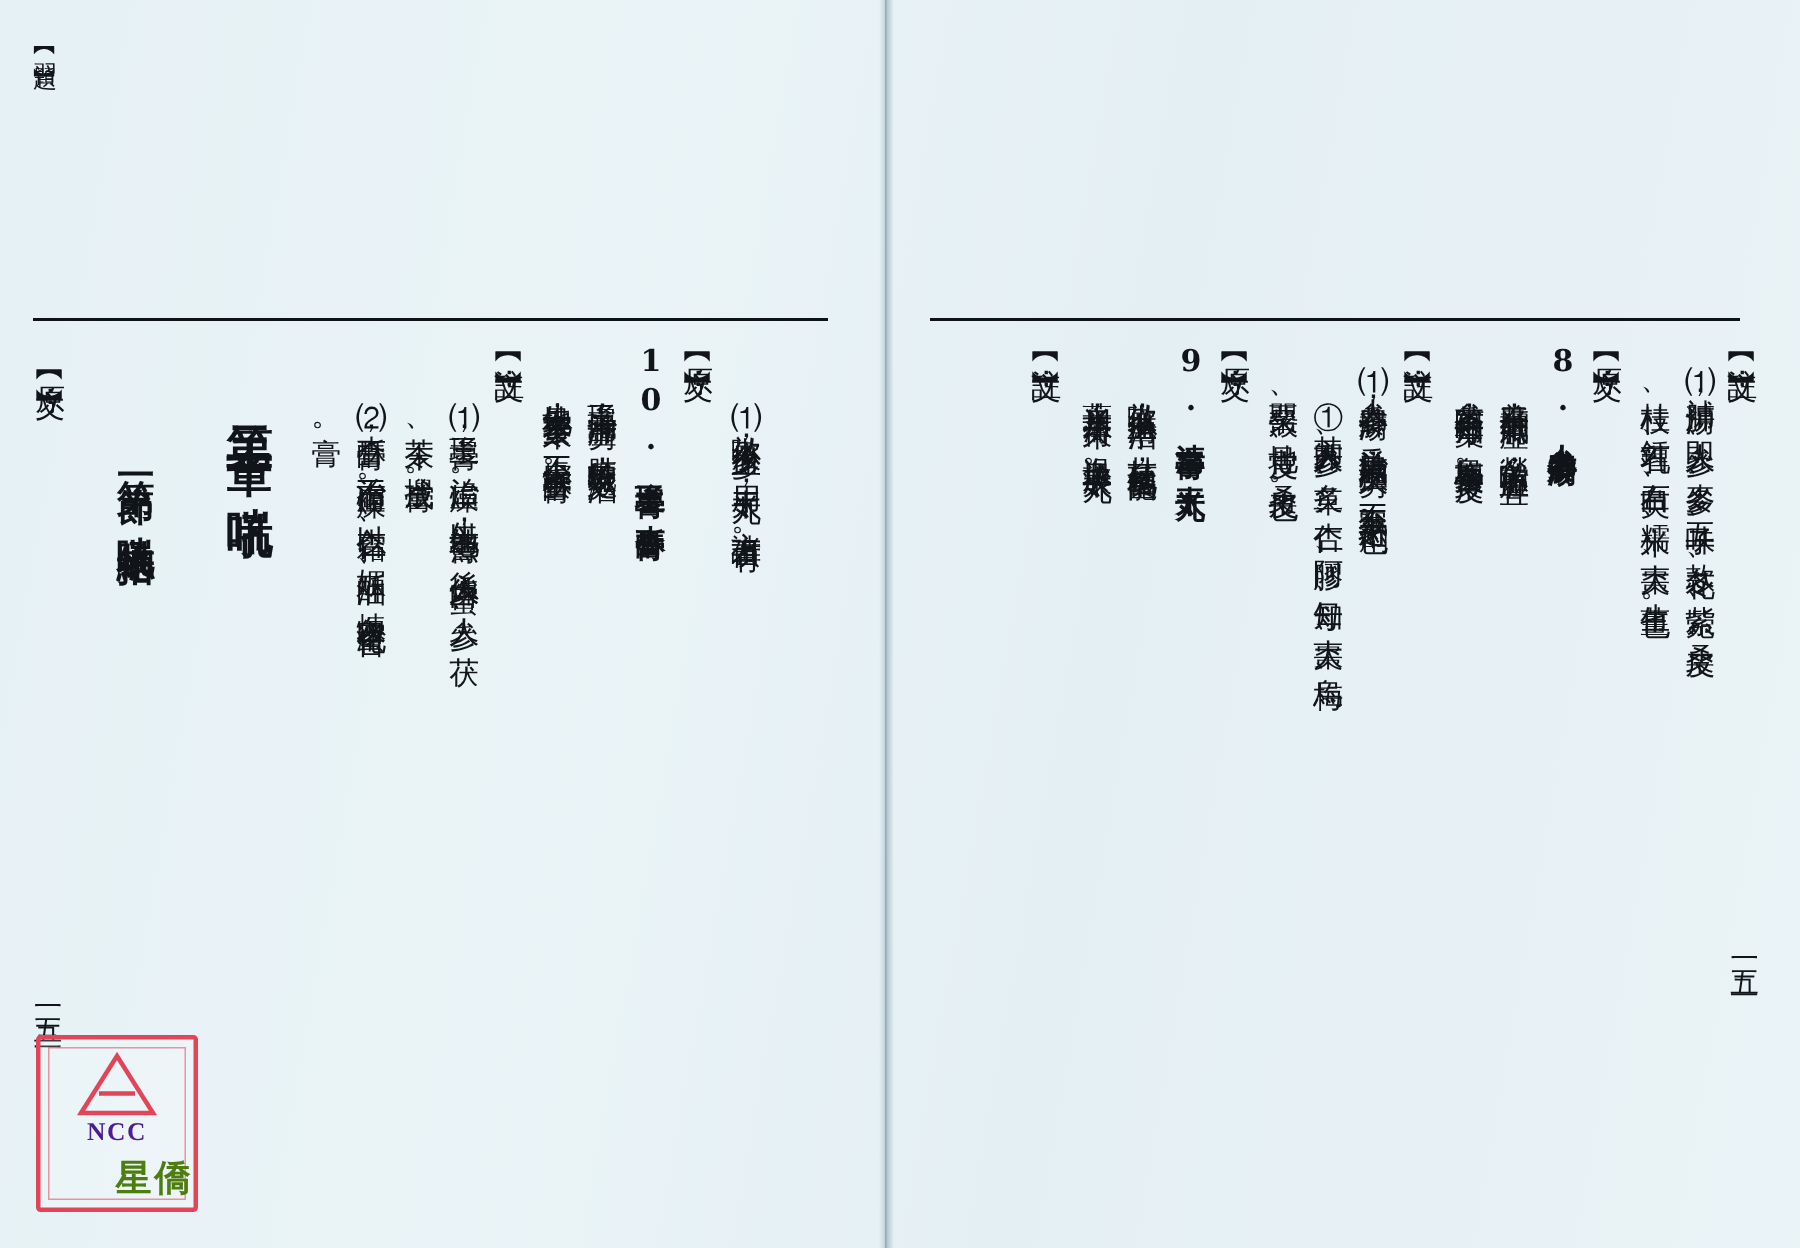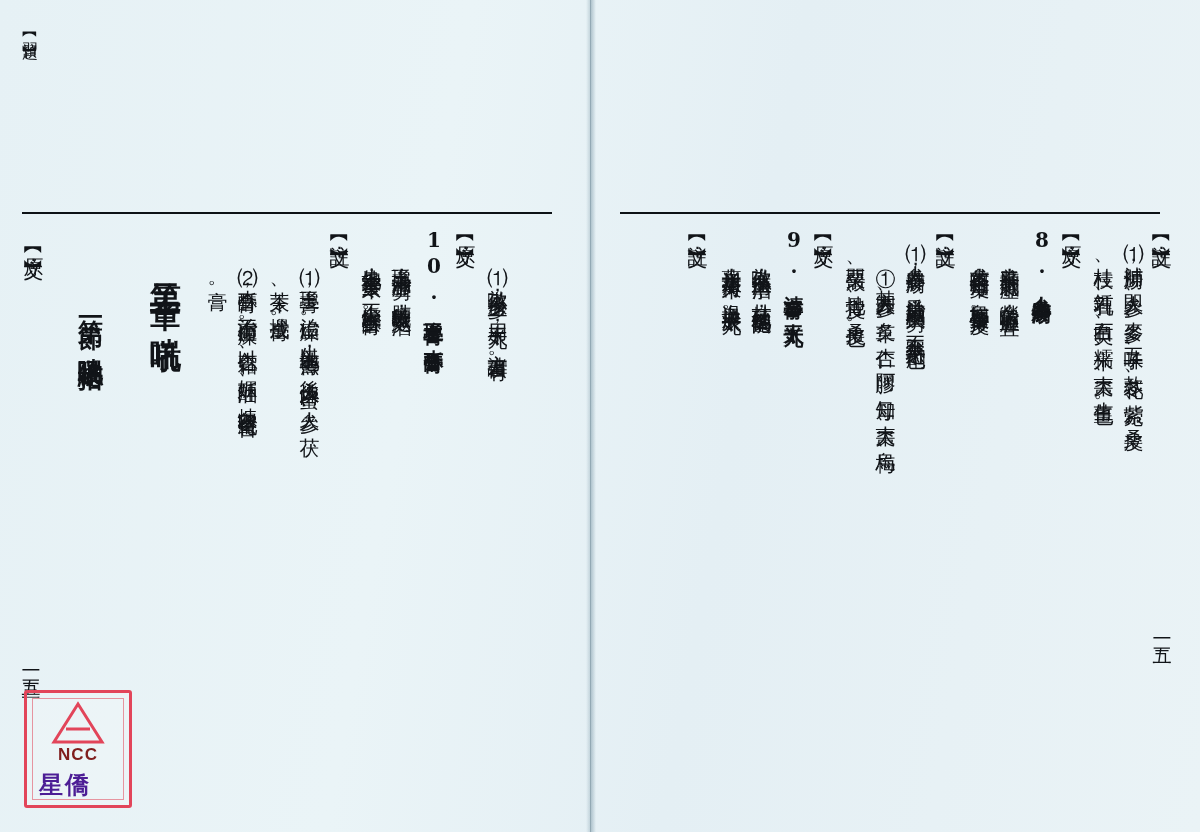--- a/index.html
+++ b/index.html
@@ -86,32 +86,32 @@
     inset: 5px;
     border: 1px solid rgba(226,69,90,0.55);
     box-sizing: border-box;
   }
   .stamp svg { position: absolute; left: 50%; top: 8px; transform: translateX(-50%); }
   .stamp-ncc {
     position: absolute;
     left: 0; right: 0;
     top: 52px;
     text-align: center;
-    color: #7f1d1d;
-    font-family: Liberation Sans, sans-serif;
+    color: #4c1d95;
+    font-family: Liberation Serif, serif;
     font-size: 17px;
     font-weight: bold;
     letter-spacing: 1px;
   }
   .stamp-cn {
     position: absolute;
     left: 0; right: 0;
     top: 76px;
-    text-align: left;
-    color: #4c1d95;
+    text-align: right;
+    color: #4d7c0f;
     font-family: "DejaVu Serif", serif;
     font-size: 24px;
     font-weight: bold;
     letter-spacing: 2px;
     margin-left: 12px;
   }
 </style>
 </head>
 <body>
 

